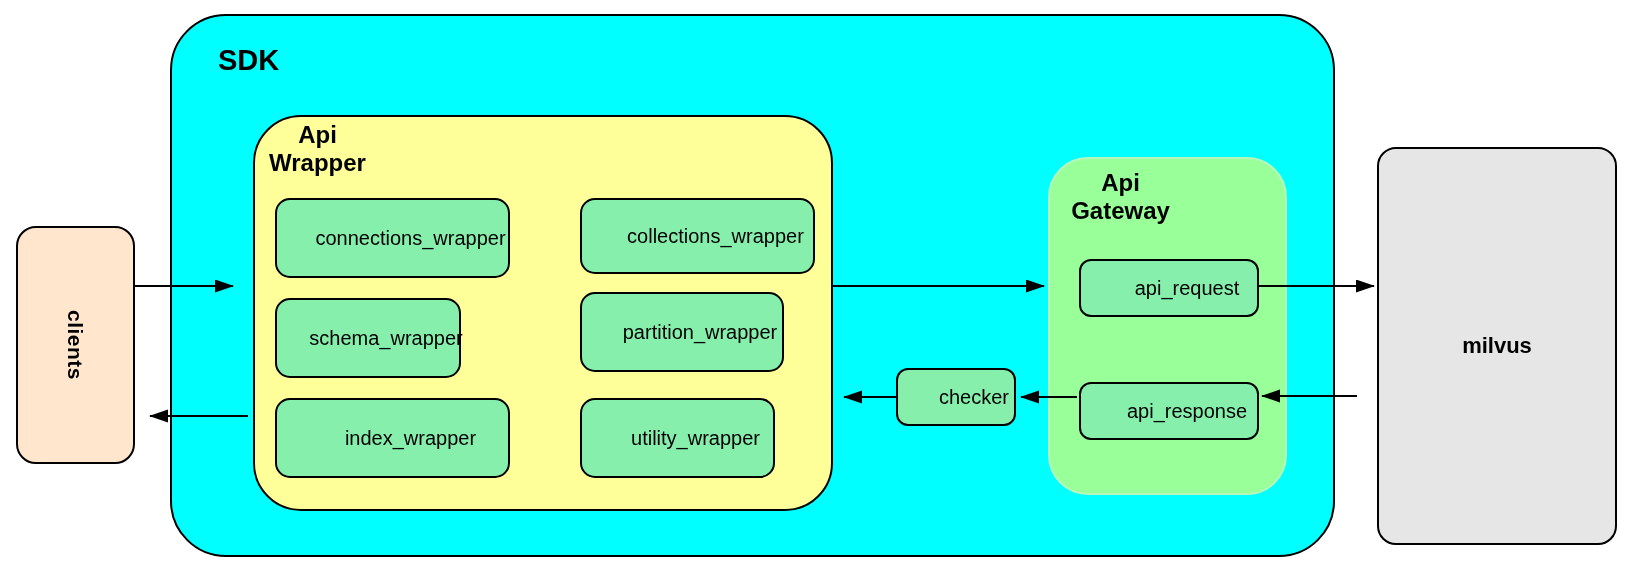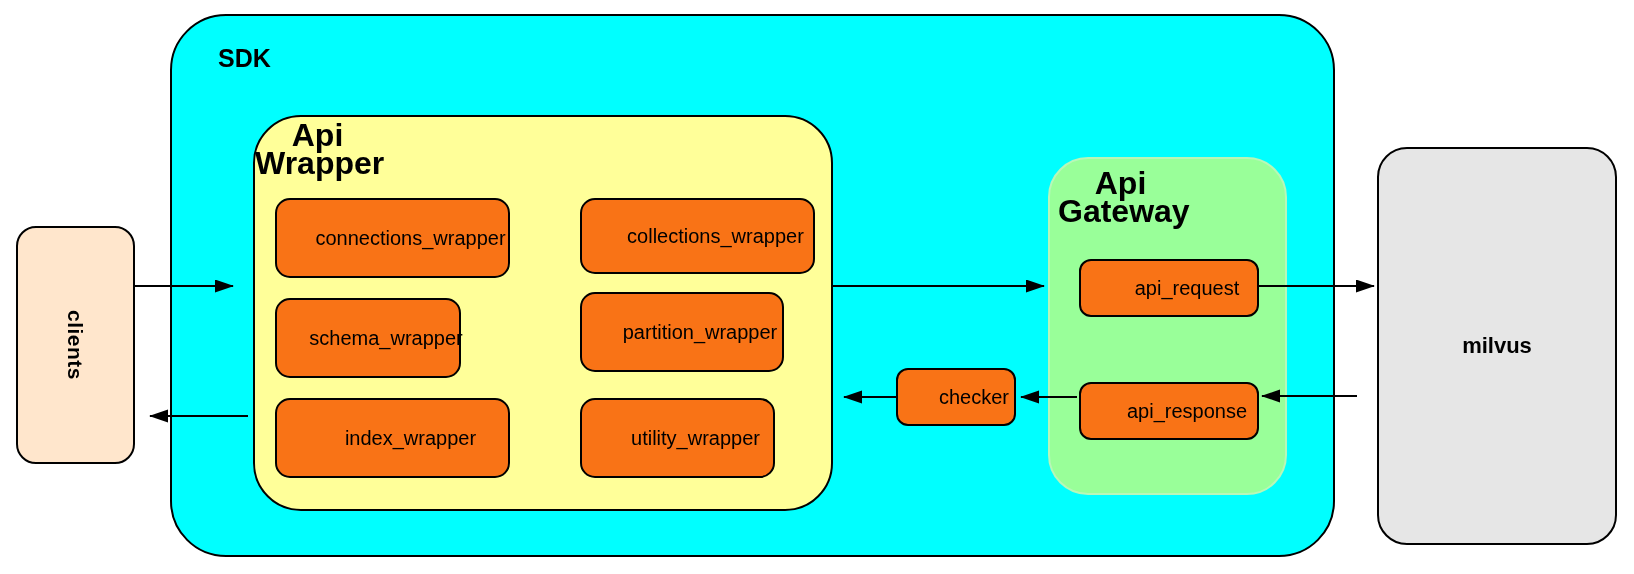--- a/index.html
+++ b/index.html
@@ -28,35 +28,35 @@
     border: 2px solid #000000;
     border-radius: 48px;
   }
   .container-gateway {
     background: #99FF99;
     border: 2px solid #b8f7b8;
     border-radius: 40px;
   }
   .container-label {
     font-weight: bold;
-    font-size: 32px;
+    font-size: 24px;
     line-height: 28px;
     color: #000000;
     white-space: pre-line;
     text-align: center;
   }
   .sdk-label {
     font-weight: bold;
-    font-size: 25px;
+    font-size: 29px;
     color: #000000;
   }
 
   
   .node {
-    background: #f97316;
+    background: #86efac;
     border: 2px solid #000000;
     border-radius: 12px;
     display: flex;
     align-items: center;
     justify-content: center;
     font-size: 20px;
     color: #000000;
     text-align: center;
     padding-left: 36px;
   }
@@ -73,21 +73,21 @@
   .clients-box .rot {
     transform: rotate(90deg);
     font-weight: bold;
     font-size: 21px;
     letter-spacing: 0.5px;
     white-space: nowrap;
   }
   .milvus-box {
     background: #E6E6E6;
     border: 2px solid #000000;
-    border-radius: 30px;
+    border-radius: 19px;
     display: flex;
     align-items: center;
     justify-content: center;
     font-weight: bold;
     font-size: 22px;
   }
 
   #arrow-layer {
     position: absolute;
     left: 0; top: 0;

